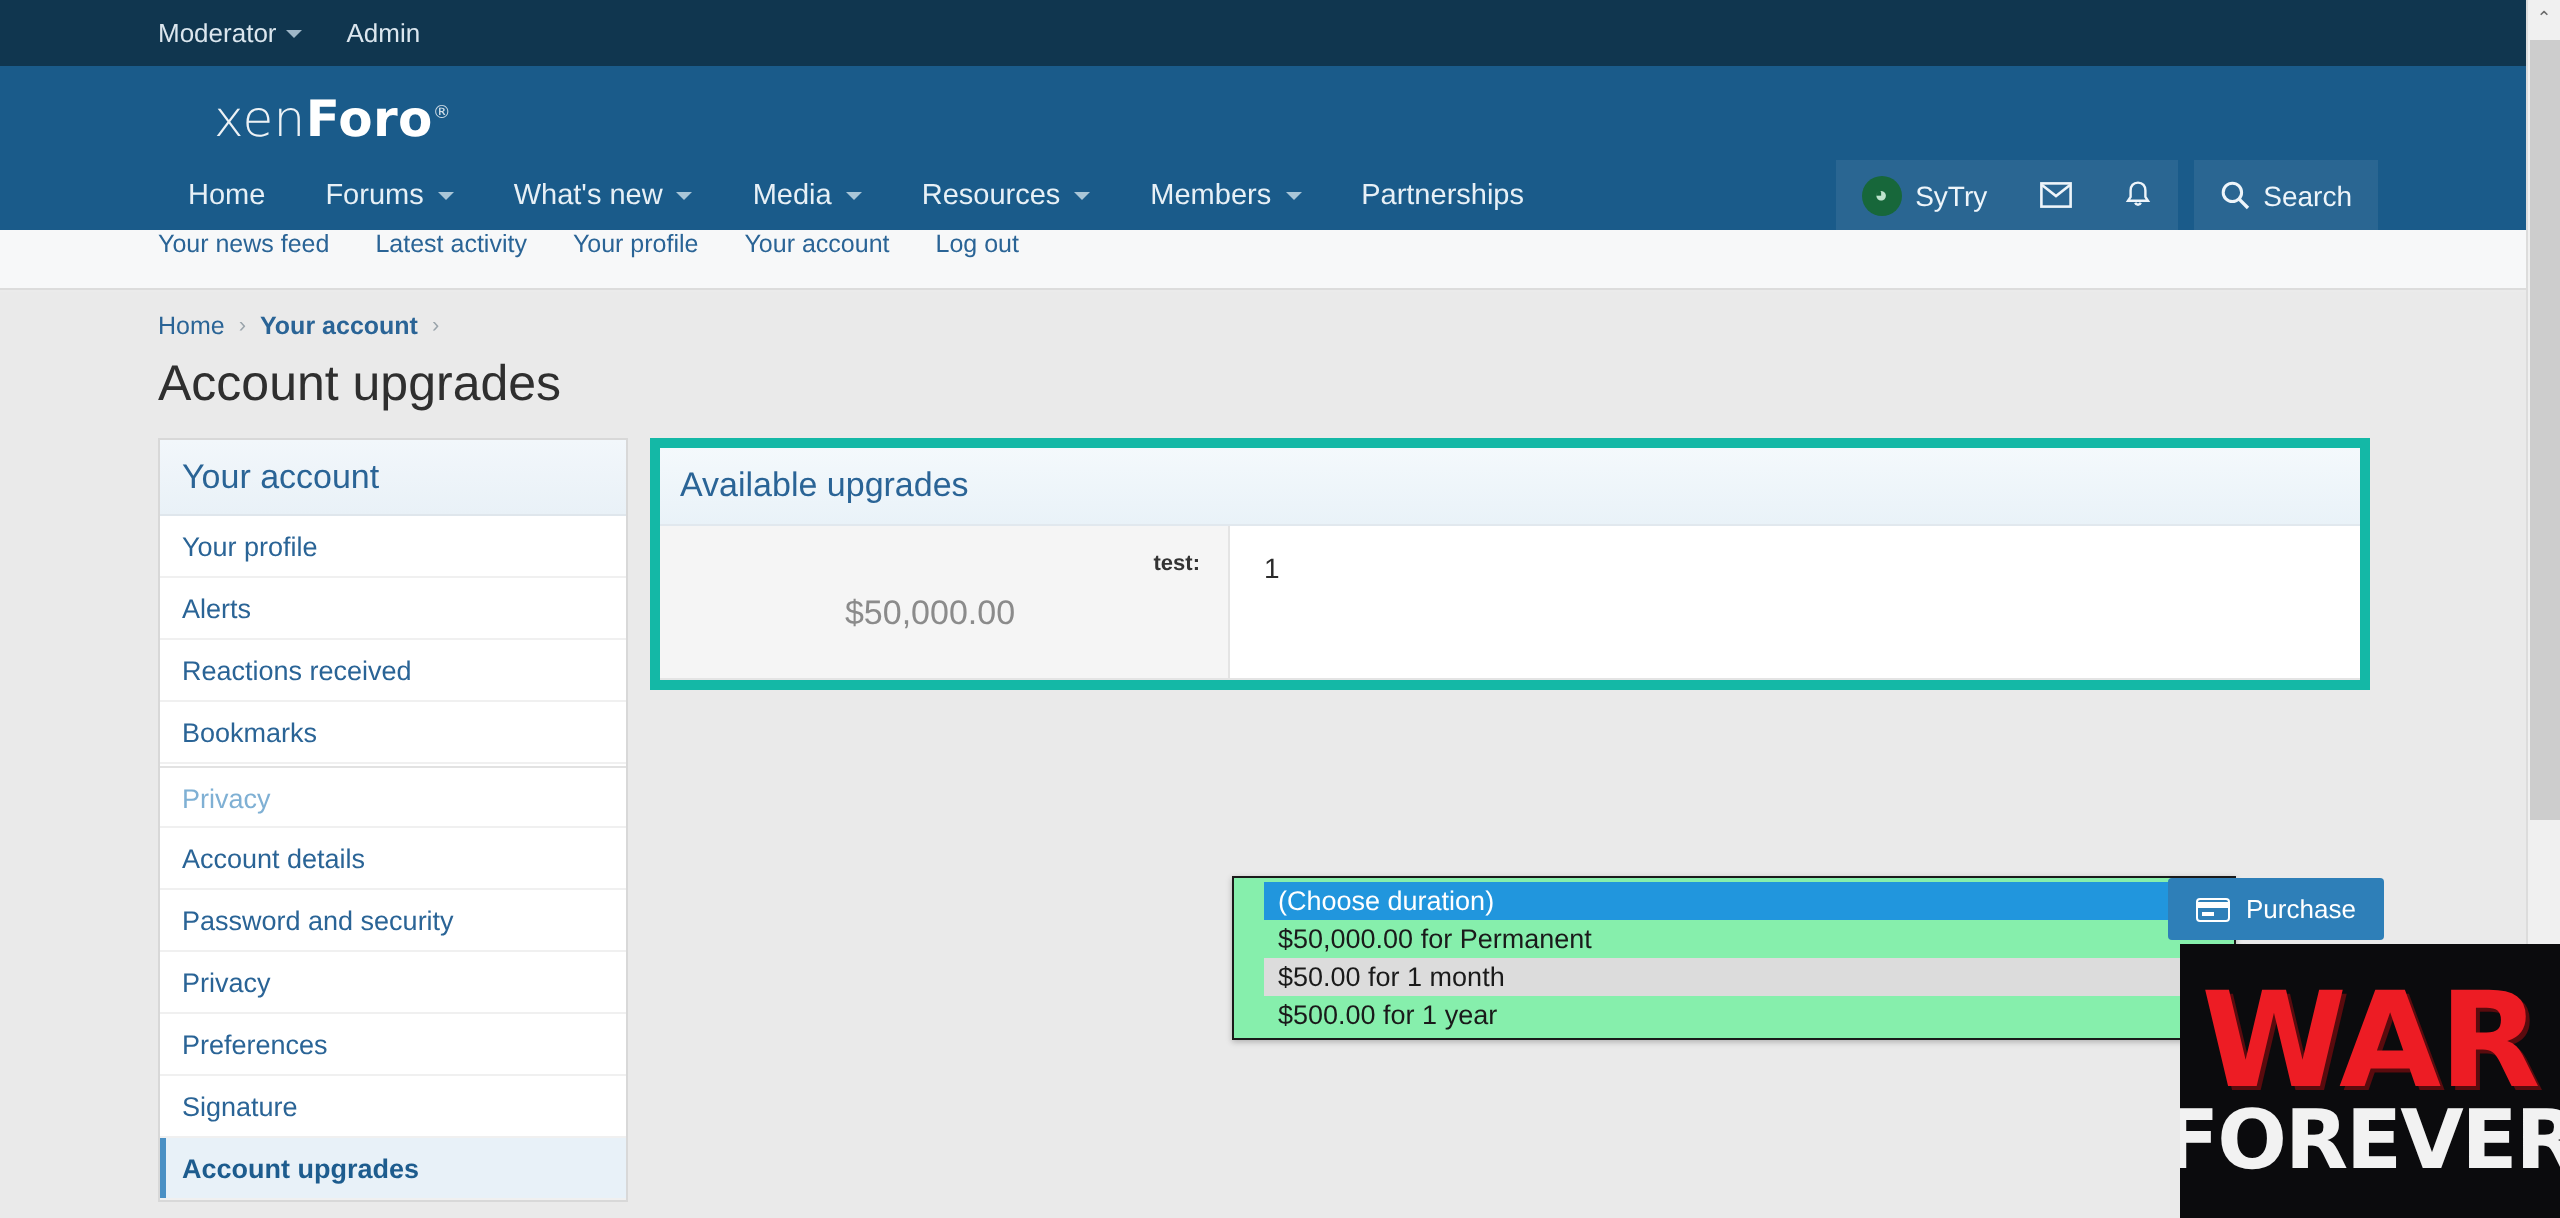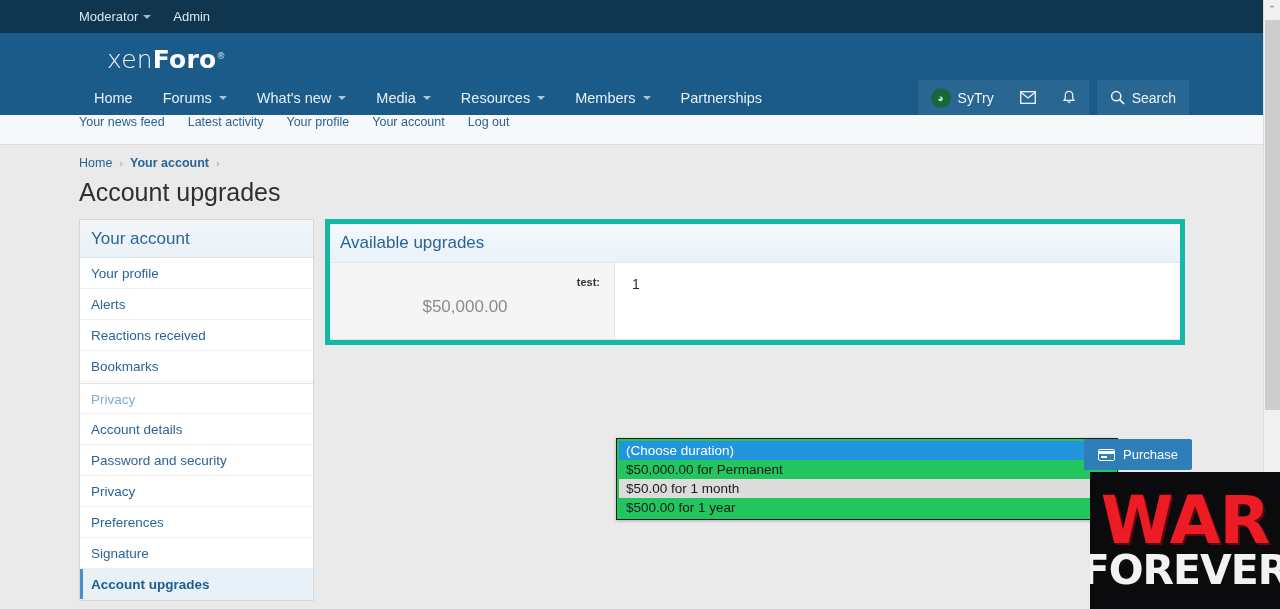--- a/index.html
+++ b/index.html
@@ -157,23 +157,23 @@
     position: relative;
   }
   .qty {
     font-size: 14px; color: #2b2b2b; line-height: 18px; padding-left: 3px;
   }
   .select-area { flex: 1; }
 
   
   .listbox {
     position: absolute; left: 616px; top: 292px; width: 502px;
-    background: #22c55e; border: 1px solid #1a1a1a;
+    background: #86efac; border: 1px solid #1a1a1a;
     box-shadow: 0 1px 3px rgba(0,0,0,.25); z-index: 40;
-    padding: 2px 2px;
+    padding: 2px 15px;
   }
   .lb-opt {
     height: 19px; line-height: 19px; padding-left: 7px;
     font-size: 13.5px; color: #1a1a1a; white-space: nowrap;
   }
   .lb-opt.selected { background: #2196dd; color: #ffffff; }
   .lb-opt.alt { background: #dcdcdc; }
 
   
   .purchase {

